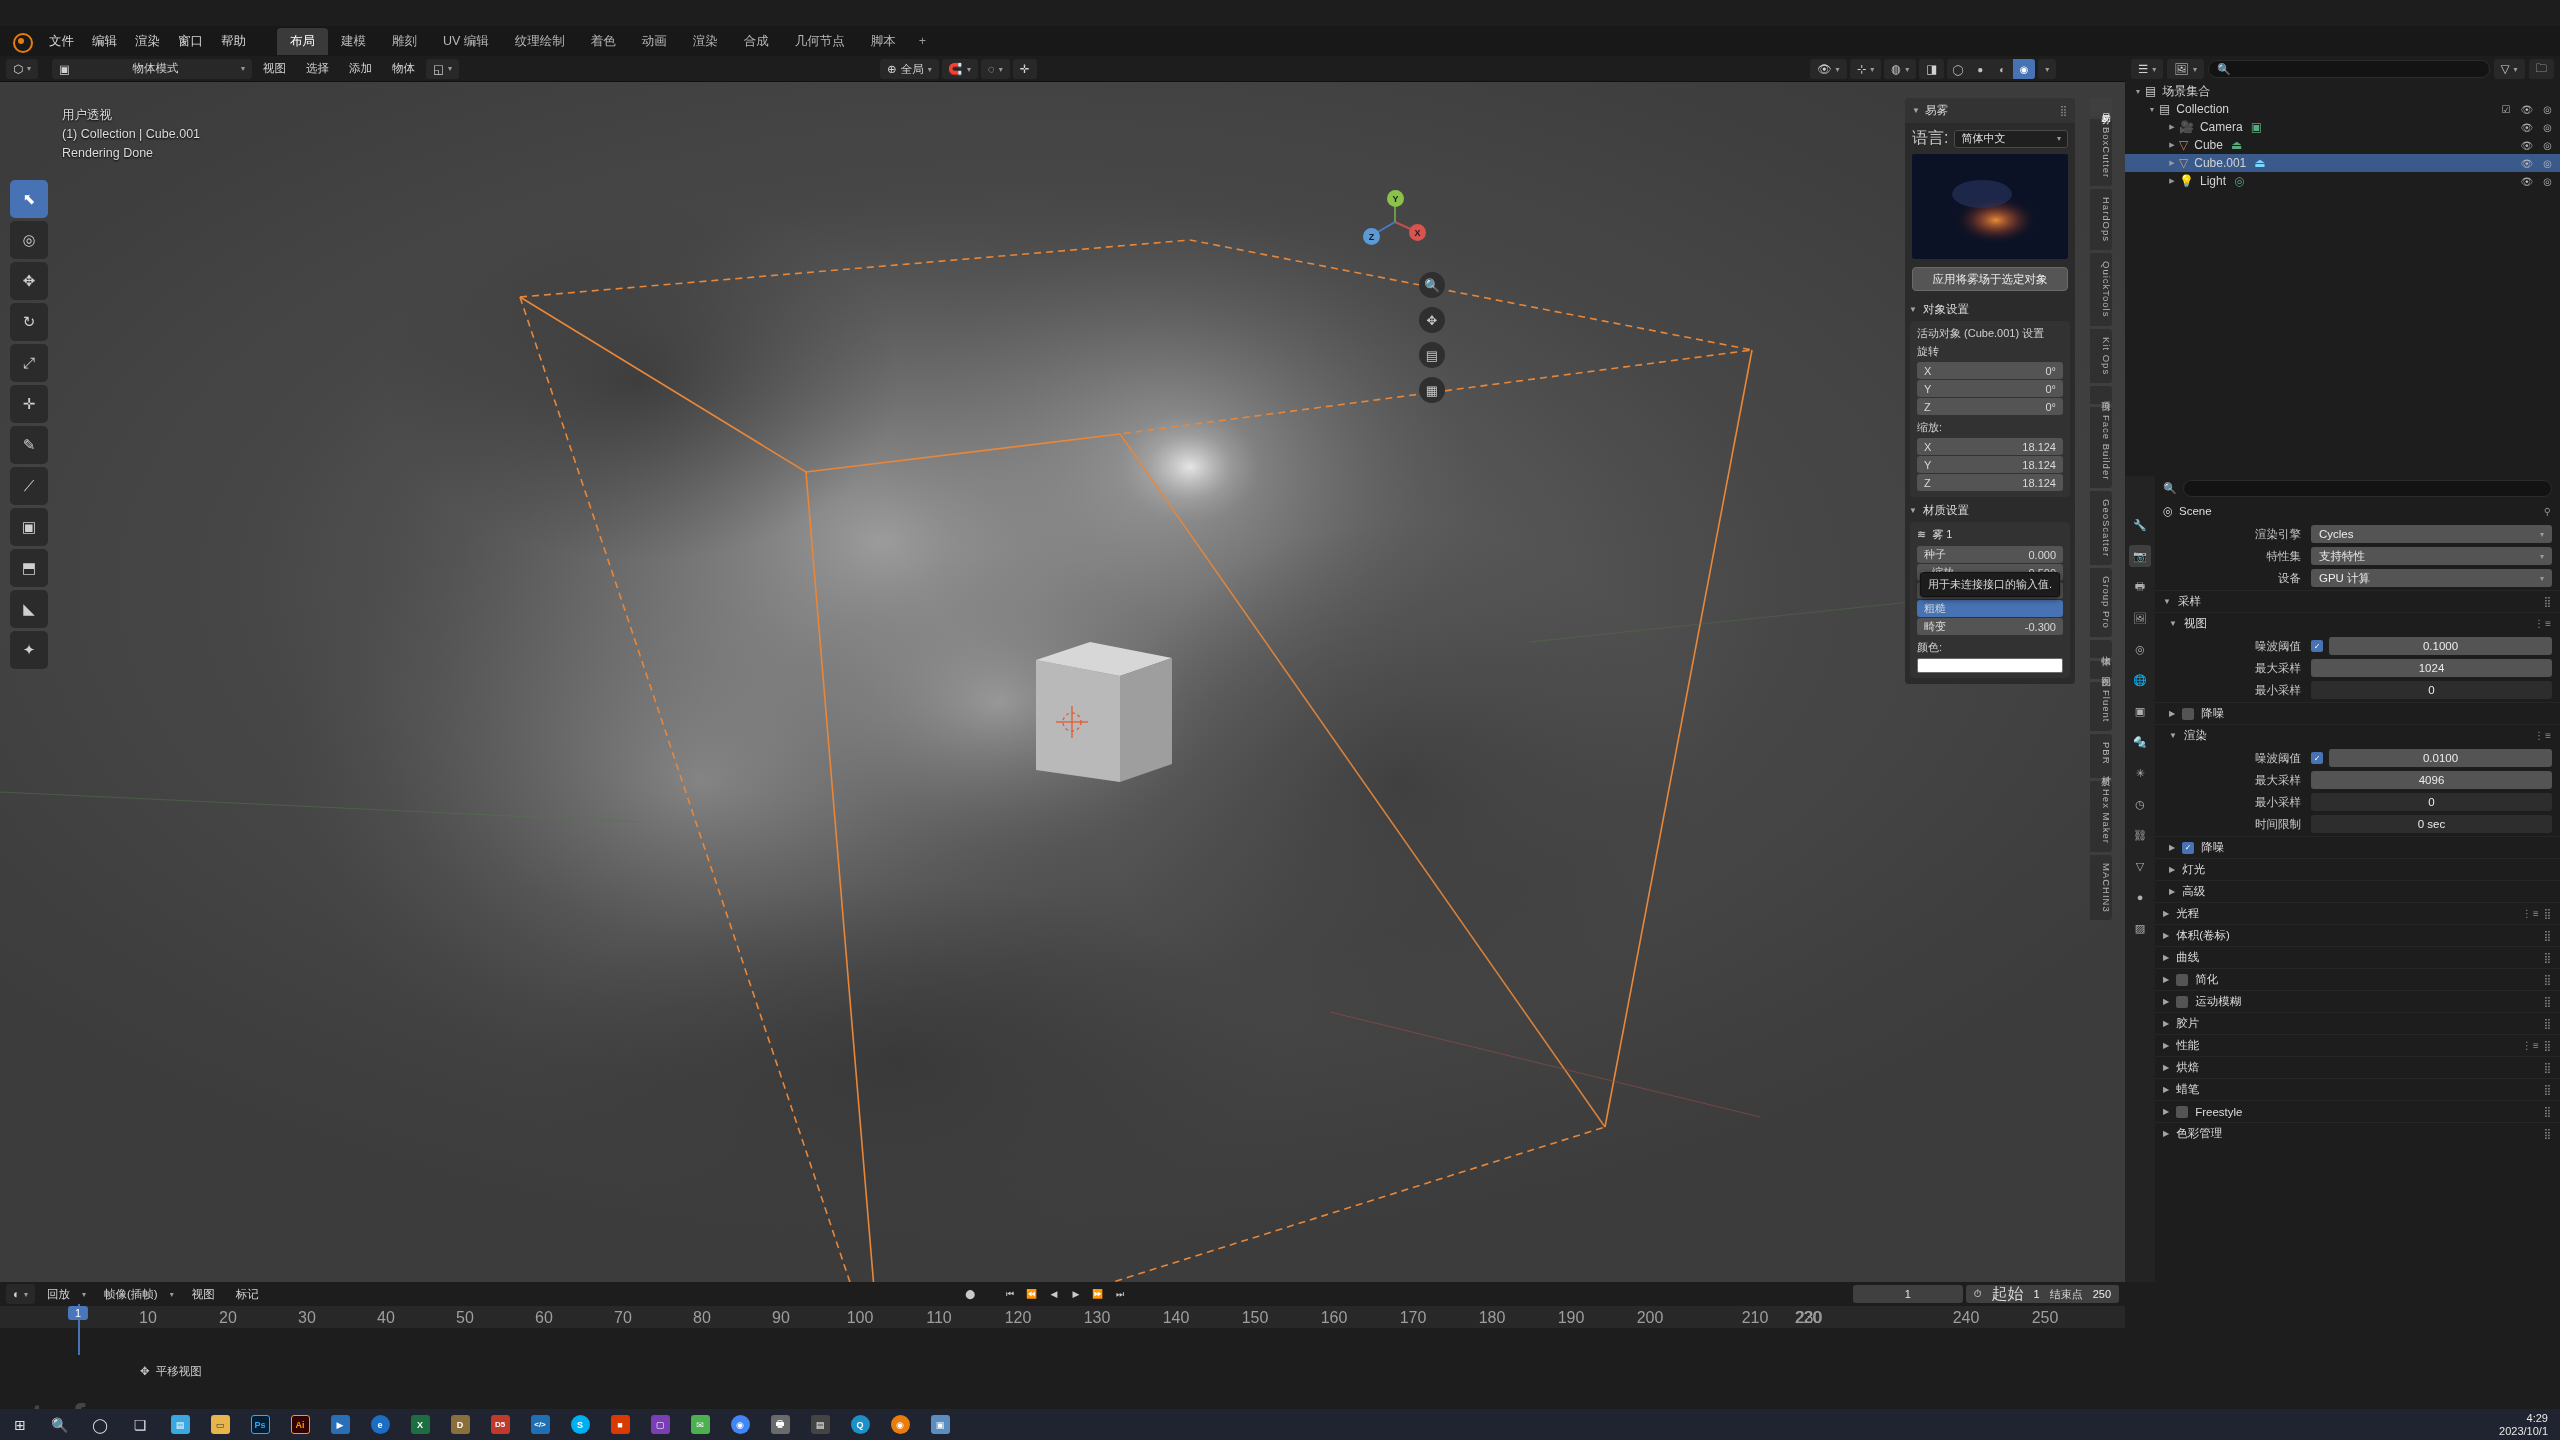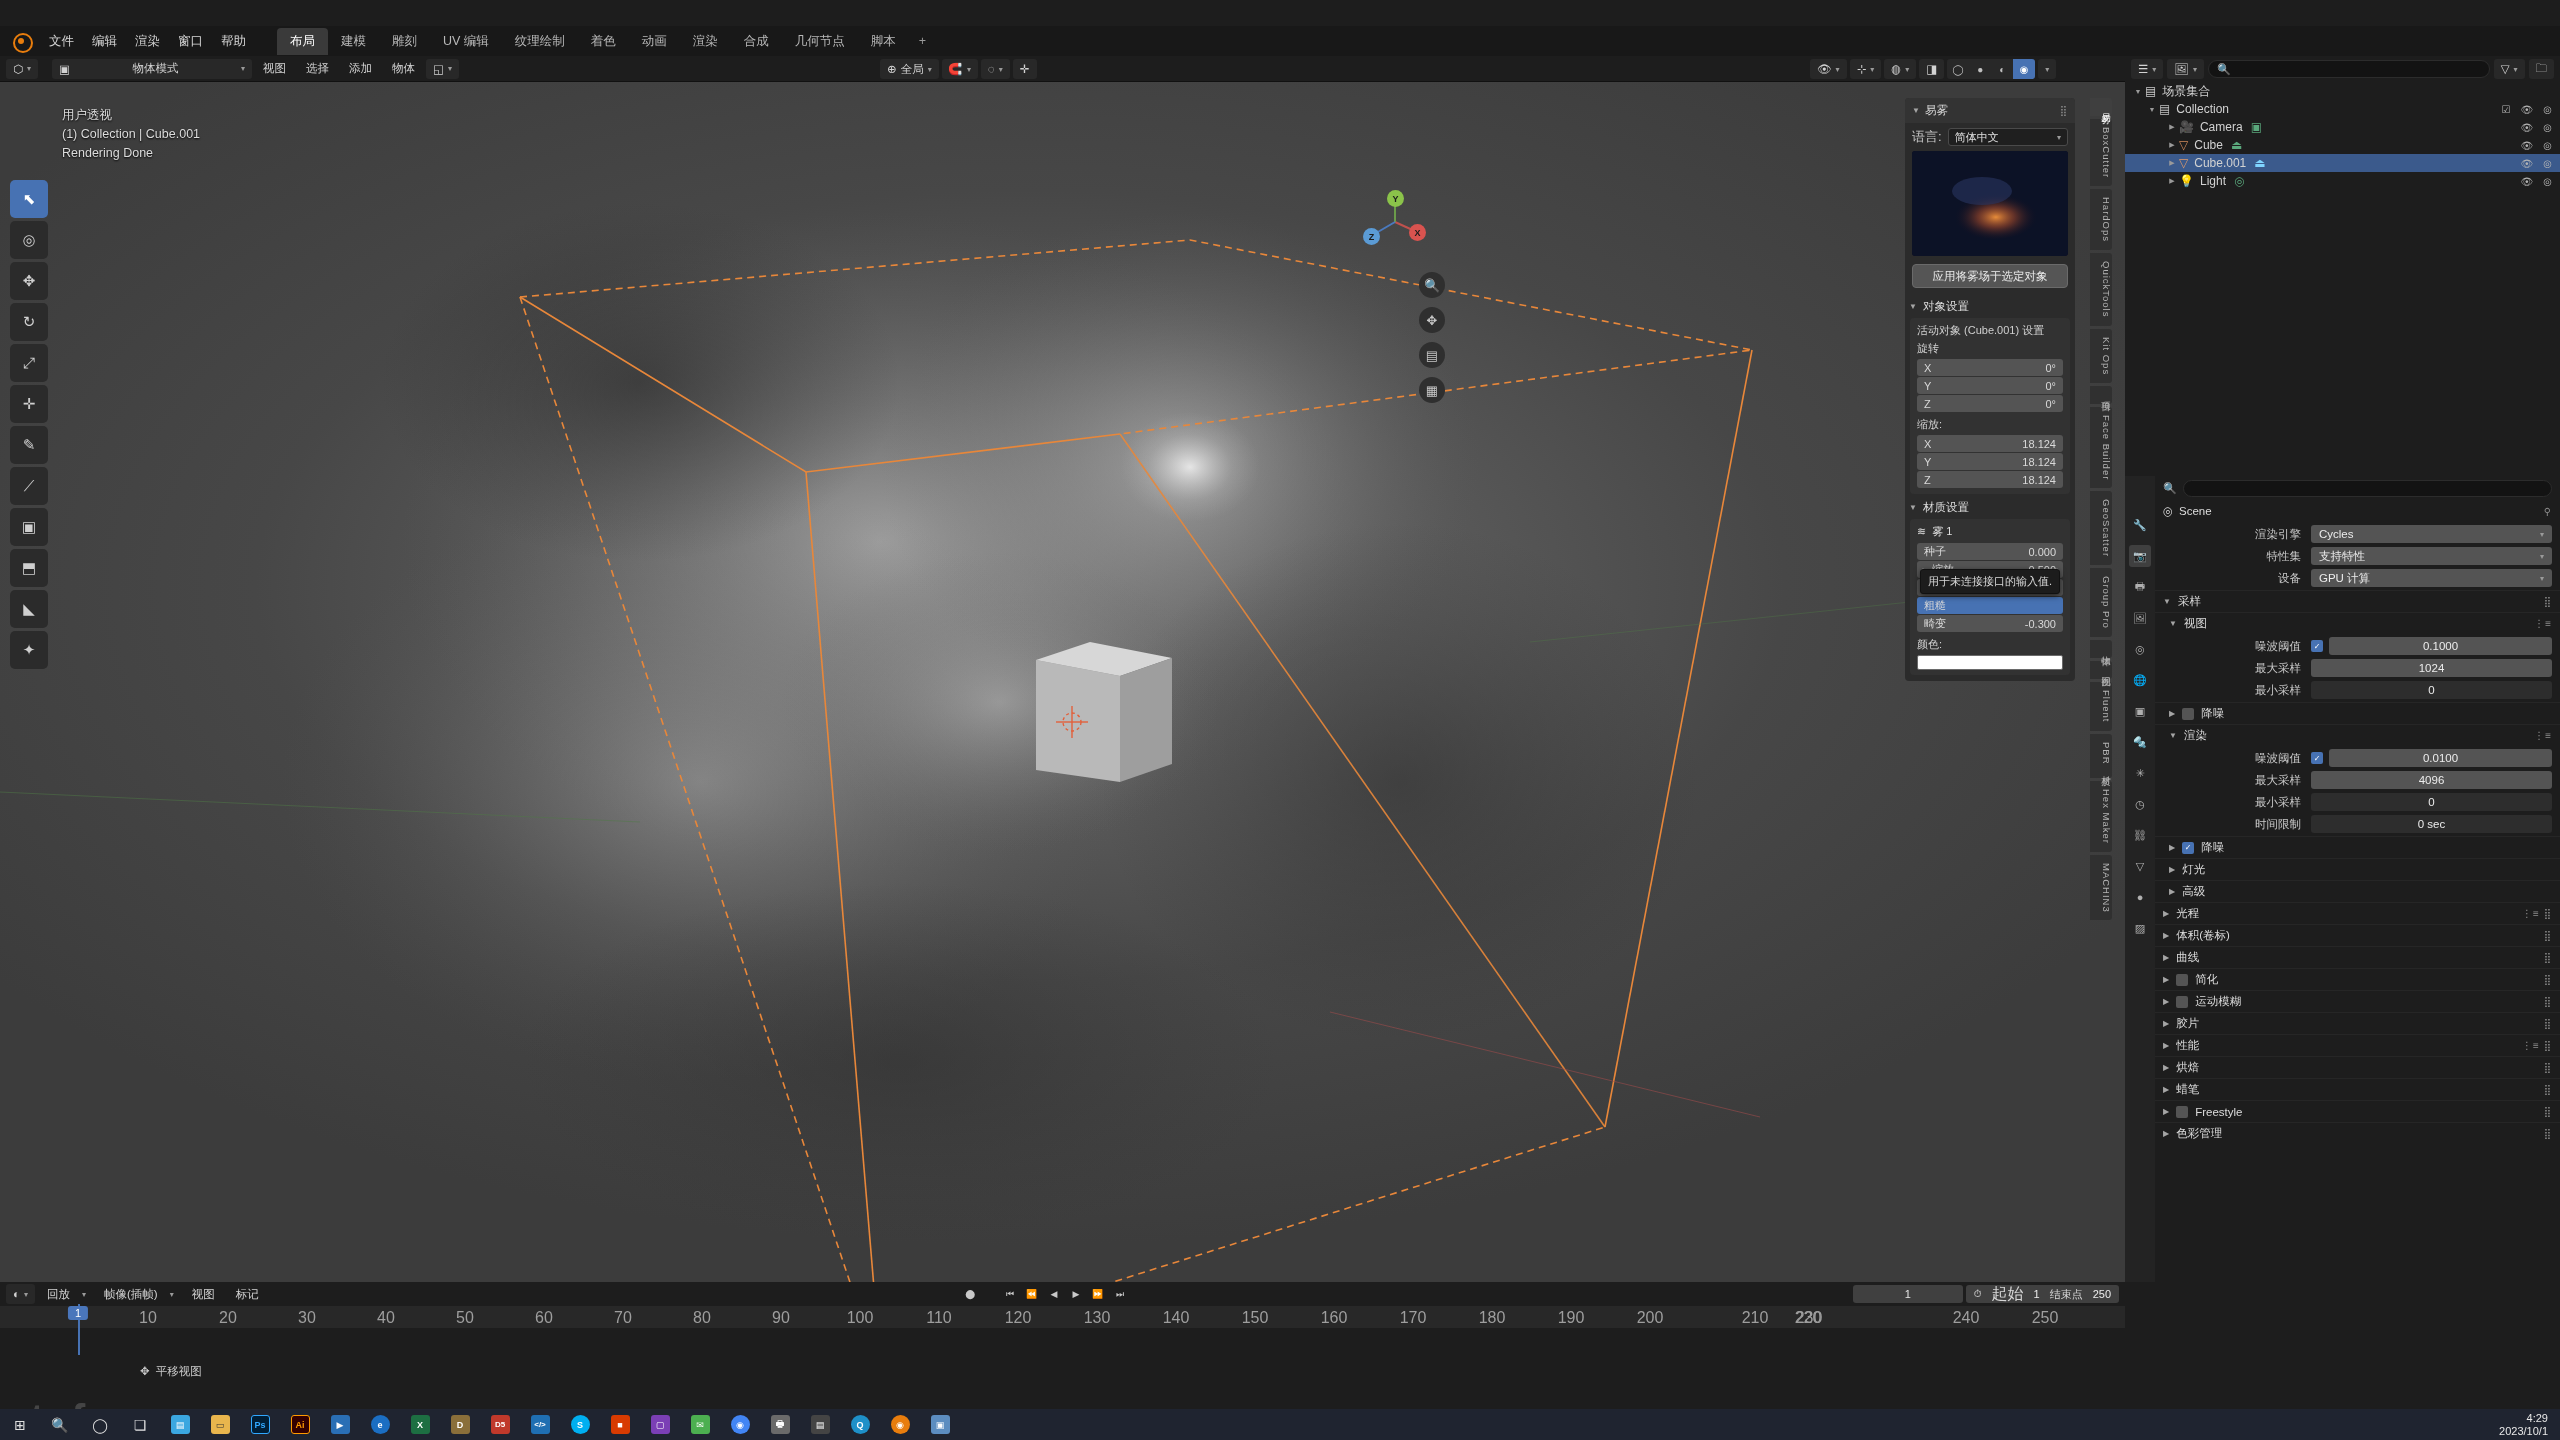--- a/index.html
+++ b/index.html
@@ -87,21 +87,21 @@
     writing-mode:vertical-rl; text-align:center; margin-bottom:3px; border-radius:0 3px 3px 0;
     letter-spacing:1px;}
   .ntab.active{background:#3f3f3f;color:#fff;}
 
   .phead { display:flex; align-items:center; gap:5px; padding:5px 7px; font-size:11.5px; color:#dedede;
     background:#333; border-radius:4px 4px 0 0; }
   .pbody { padding:5px 7px; }
   .row { display:flex; align-items:center; height:17px; background:#1f1f1f; border-radius:3px;
     margin-bottom:1px; font-size:11px; padding:0 7px; justify-content:space-between; color:#d9d9d9; }
   .row.lite{background:#545454;}
-  .lbl { font-size:13px; color:#c9c9c9; }
+  .lbl { font-size:16px; color:#c9c9c9; }
   .selfield{display:flex;align-items:center;justify-content:space-between;height:18px;background:#1f1f1f;
     border:1px solid #4a4a4a;border-radius:3px;padding:0 6px;font-size:11px;color:#e0e0e0;}
   .bigbtn { display:flex; align-items:center; justify-content:center; height:24px; background:#555;
     border:1px solid #6a6a6a; border-radius:4px; font-size:11.5px; color:#ececec; }
   .thumb { height:105px; border-radius:3px; margin:4px 0 8px 0; overflow:hidden; position:relative;
     background:linear-gradient(180deg,#0a0f20 0%,#141a33 45%,#1a1326 100%); }
   .secthead{display:flex;align-items:center;gap:6px;font-size:11.5px;color:#dcdcdc;padding:6px 4px 4px 4px;}
   .chev{font-size:8px;color:#a5a5a5;}
   .colorswatch{height:15px;background:#ffffff;border-radius:2px;border:1px solid #6a6a6a;}
   .tooltip{position:absolute;background:#1c1c1c;border:1px solid #111;border-radius:3px;

